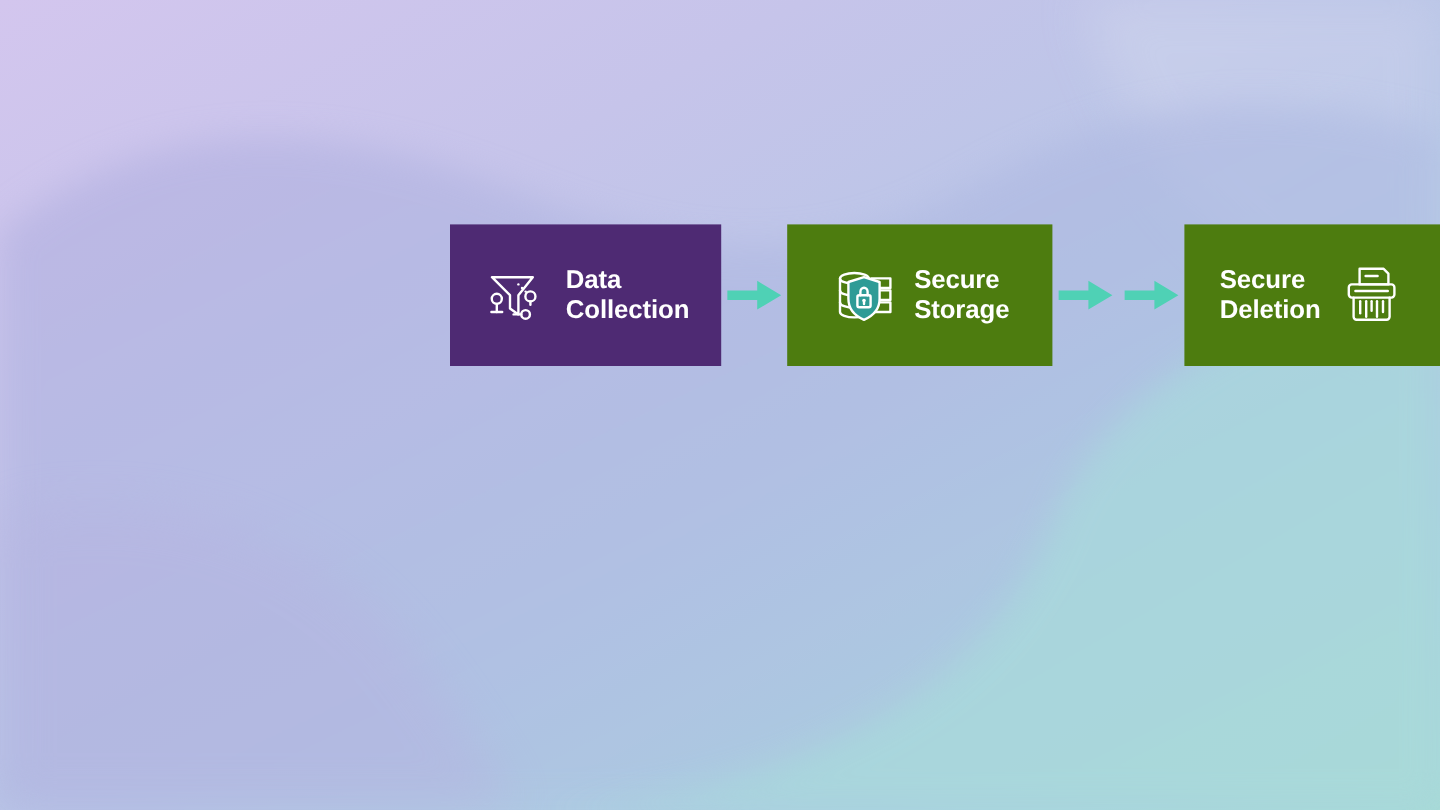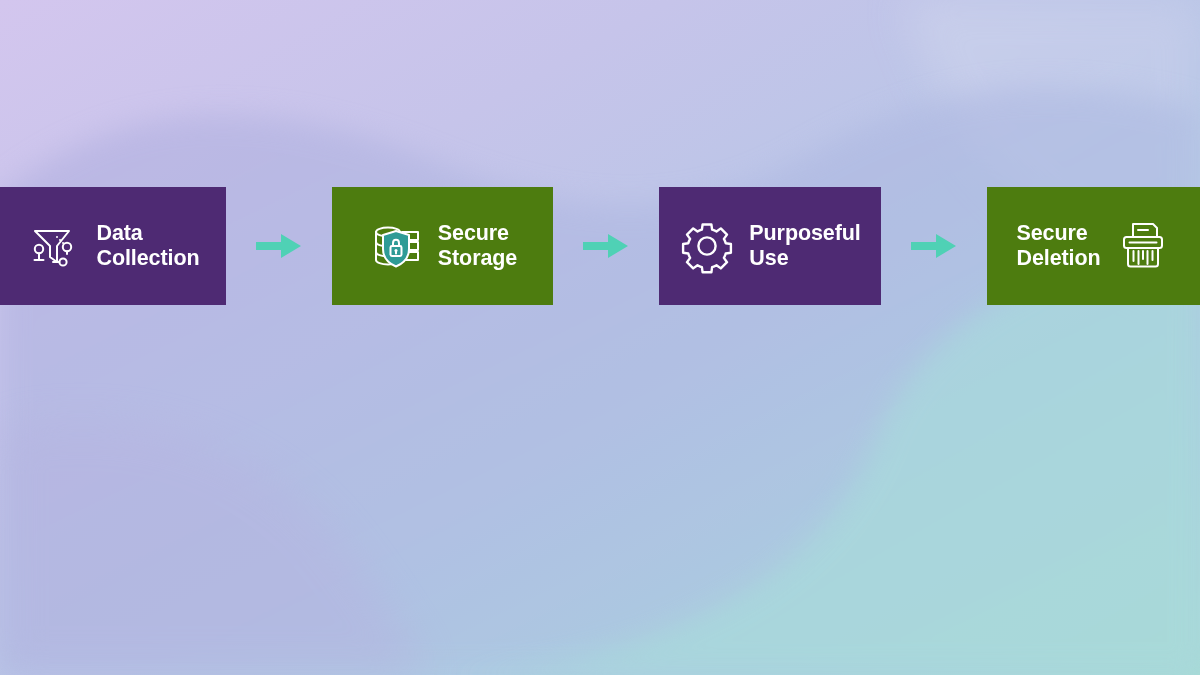--- a/index.html
+++ b/index.html
@@ -13,21 +13,21 @@
   
   #bg { position:absolute; inset:0; width:1200px; height:675px; }
 
   
   .flow {
     position:absolute;
     left:0; top:0;
     width:1200px; height:492px;
     display:flex;
     align-items:center;
-    justify-content:space-between;
+    justify-content:flex-end;
     gap:0;
   }
 
   .step {
     display:flex;
     align-items:center;
     justify-content:center;
     height:118px;
     padding:0 18px;
     gap:14px;
@@ -164,35 +164,20 @@
     <span class="step-label">Secure
 Storage</span>
   </div>
 
   <div class="arrow">
     <svg viewBox="0 0 46 30" fill="#4fd1b5">
       <path d="M0 11 H25 V3 L45 15 L25 27 V19 H0 Z"></path>
     </svg>
   </div>
 
-  <div class="step purple s3">
-    <span class="icon-wrap">
-      <svg viewBox="0 0 56 56" fill="none" stroke="#ffffff" stroke-width="2.4" stroke-linecap="round" stroke-linejoin="round">
-        <path d="M23.6 6.5 h8.8 l0.7 5.2 a17 17 0 0 1 4.4 1.8 l4.3 -3.1 l6.2 6.2 l-3.1 4.3
-                 a17 17 0 0 1 1.8 4.4 l5.2 0.7 v8.8 l-5.2 0.7 a17 17 0 0 1 -1.8 4.4
-                 l3.1 4.3 l-6.2 6.2 l-4.3 -3.1 a17 17 0 0 1 -4.4 1.8 l-0.7 5.2 h-8.8
-                 l-0.7 -5.2 a17 17 0 0 1 -4.4 -1.8 l-4.3 3.1 l-6.2 -6.2 l3.1 -4.3
-                 a17 17 0 0 1 -1.8 -4.4 l-5.2 -0.7 v-8.8 l5.2 -0.7 a17 17 0 0 1 1.8 -4.4
-                 l-3.1 -4.3 l6.2 -6.2 l4.3 3.1 a17 17 0 0 1 4.4 -1.8 Z"></path>
-        <circle cx="28" cy="28" r="8.6"></circle>
-      </svg>
-    </span>
-    <span class="step-label">Purposeful
-Use</span>
-  </div>
 
   <div class="arrow">
     <svg viewBox="0 0 46 30" fill="#4fd1b5">
       <path d="M0 11 H25 V3 L45 15 L25 27 V19 H0 Z"></path>
     </svg>
   </div>
 
   <div class="step teal s4 reverse">
     <span class="icon-wrap">
       <svg viewBox="0 0 56 56" fill="none" stroke="#ffffff" stroke-width="2" stroke-linecap="round" stroke-linejoin="round">

